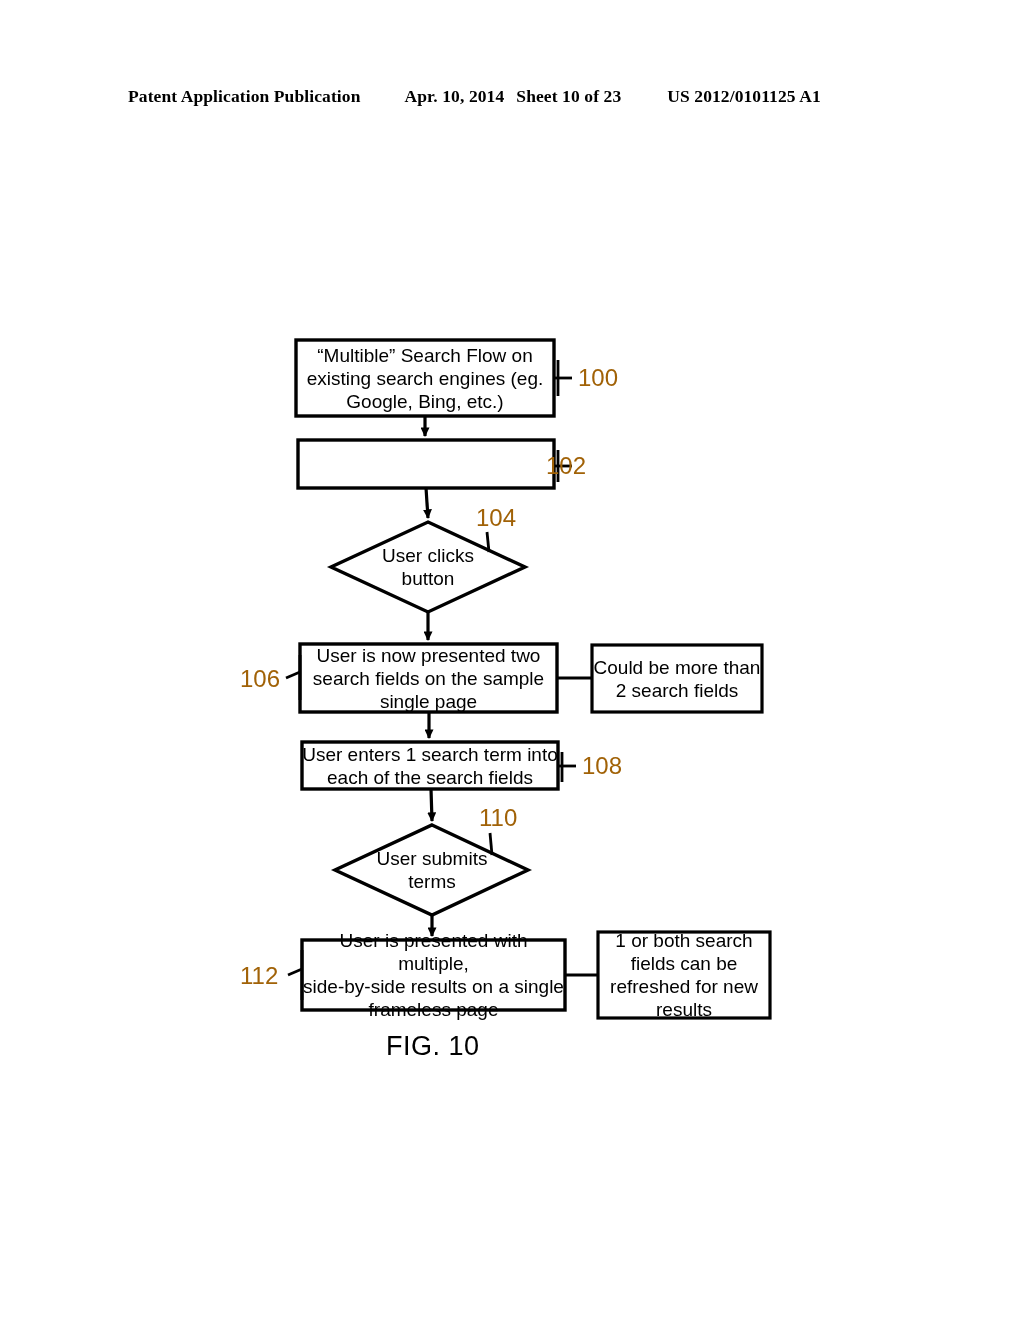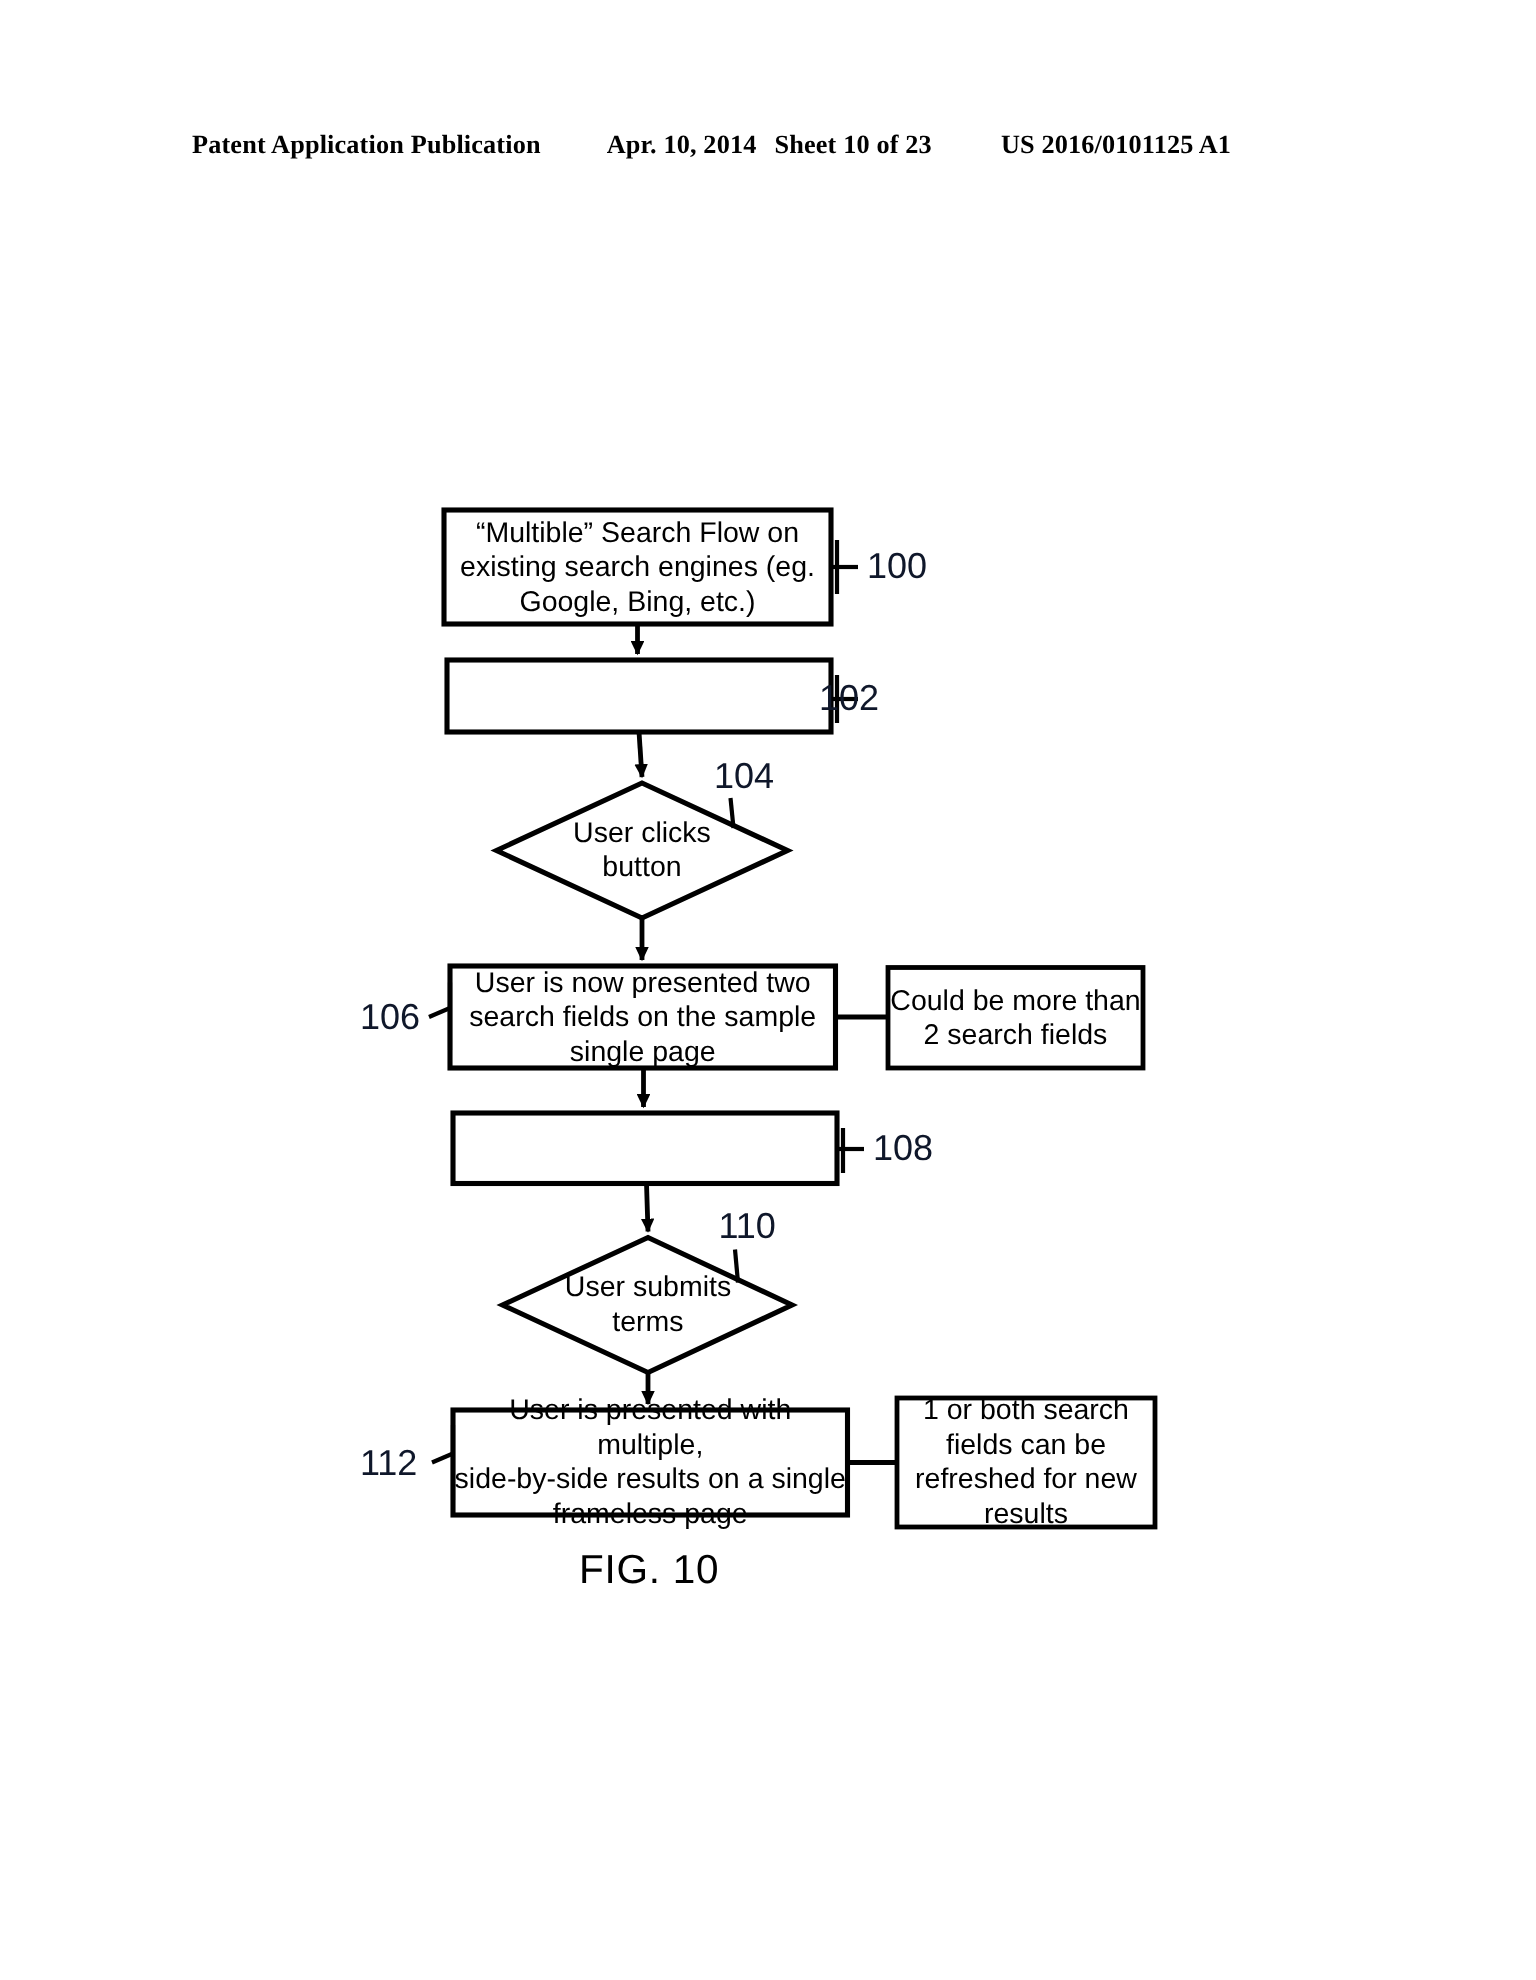--- a/index.html
+++ b/index.html
@@ -84,21 +84,21 @@
   
   #t104 { left: 358px; top: 538px;  width: 140px; height: 58px; }
   #t110 { left: 362px; top: 841px;  width: 140px; height: 58px; }
 
   
   .ref-num {
     position: absolute;
     font-family: "Liberation Sans", sans-serif;
     font-size: 24px;
     line-height: 24px;
-    color: #0f172a;
+    color: #a16207;
     white-space: nowrap;
     pointer-events: none;
   }
   #r100 { left: 578px; top: 366px; }
   #r102 { left: 546px; top: 454px; }
   #r104 { left: 476px; top: 506px; }
   #r106 { left: 240px; top: 667px; }
   #r108 { left: 582px; top: 754px; }
   #r110 { left: 479px; top: 806px; }
   #r112 { left: 240px; top: 964px; }
@@ -116,21 +116,21 @@
     white-space: nowrap;
   }
 </style>
 </head>
 <body>
 
 <div class="page-header">
   <span class="hdr-pub">Patent Application Publication</span>
   <span class="hdr-date">Apr. 10, 2014</span>
   <span class="hdr-sheet">Sheet 10 of 23</span>
-  <span class="hdr-num">US 2016/0101125 A1</span>
+  <span class="hdr-num">US 2012/0101125 A1</span>
 </div>
 
 <div id="figure">
 
   <svg viewBox="0 0 1024 1320" xmlns="http://www.w3.org/2000/svg">
     <defs>
       <marker id="arrowhead" markerWidth="10" markerHeight="9" refX="8.6" refY="4.5" orient="auto" markerUnits="userSpaceOnUse">
         <path d="M0,0 L9.5,4.5 L0,9 z" fill="#000"></path>
       </marker>
     </defs>
@@ -187,20 +187,22 @@
   </svg>
 
   <div class="node-text" id="t100">“Multible” Search Flow on
 existing search engines (eg.
 Google, Bing, etc.)</div>
   <div class="node-text" id="t104">User clicks
 button</div>
   <div class="node-text" id="t106">User is now presented two
 search fields on the sample
 single page</div>
+  <div class="node-text" id="t108">User enters 1 search term into
+each of the search fields</div>
   <div class="node-text" id="t110">User submits
 terms</div>
   <div class="node-text" id="t112">User is presented with multiple,
 side-by-side results on a single
 frameless page</div>
   <div class="node-text" id="tA">Could be more than
 2 search fields</div>
   <div class="node-text" id="tB">1 or both search
 fields can be
 refreshed for new

